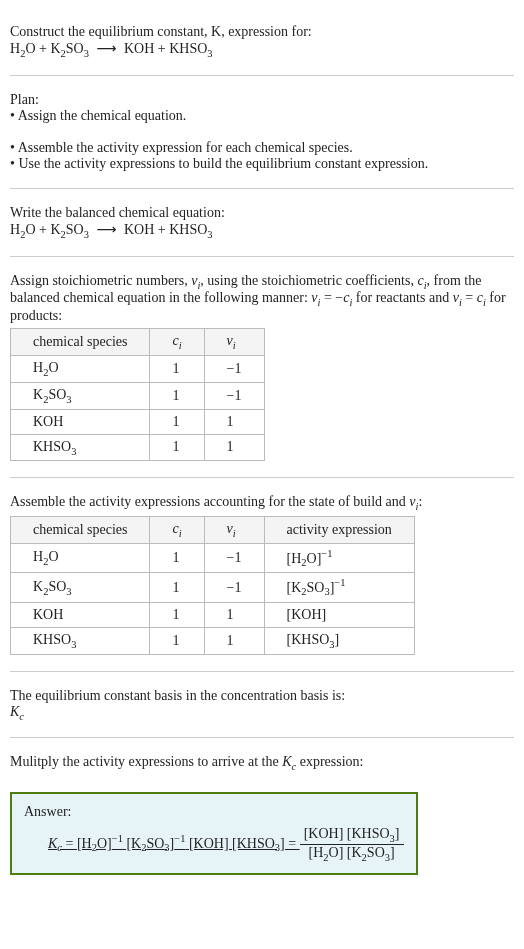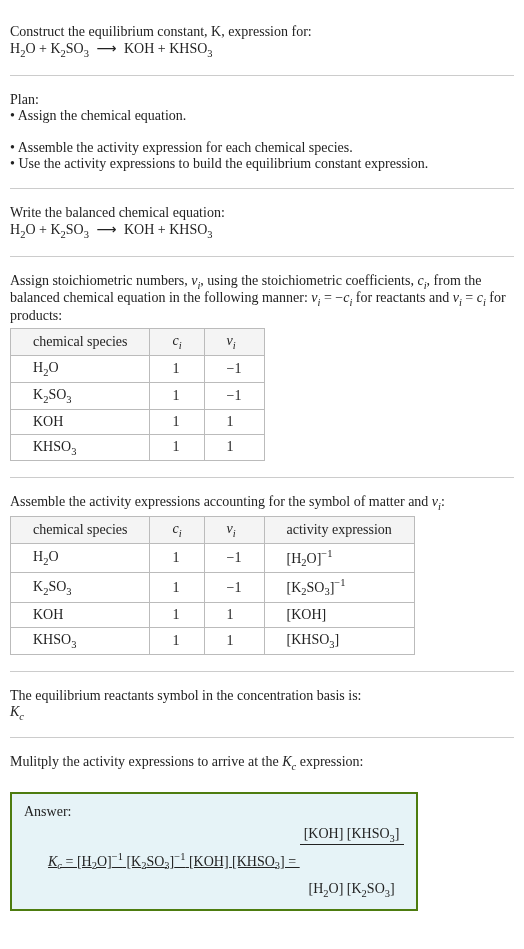--- a/index.html
+++ b/index.html
@@ -57,21 +57,20 @@
     text-align: center;
   }
   .frac .num {
     display: block;
     border-bottom: 1px solid #222;
     padding: 0 4px;
   }
   .frac .den {
     display: block;
     padding: 0 4px;
-    margin-top: 36px;
   }
   .arrow {
     display: inline-block;
     padding: 0 4px;
   }
   .indent {
     margin-left: 24px;
     text-decoration: underline;
   }
 </style>
@@ -147,21 +146,21 @@
       <td>1</td>
     </tr>
   </tbody>
     </table>
 </div>
 
 <hr class="hr">
 
 
 <div class="section">
-  <span>Assemble the activity expressions accounting for the symbol of matter and </span><span class="ital">ν</span><span class="sub ital">i</span><span>:</span>
+  <span>Assemble the activity expressions accounting for the state of build and </span><span class="ital">ν</span><span class="sub ital">i</span><span>:</span>
 
   <table class="data">
     <tbody>
         <tr>
       <th>chemical species</th>
       <th><span class="ital">c</span><span class="sub ital">i</span></th>
       <th><span class="ital">ν</span><span class="sub ital">i</span></th>
       <th>activity expression</th>
     </tr>
     <tr>
@@ -189,21 +188,21 @@
       <td><span>[KHSO</span><span class="sub">3</span><span>]</span></td>
     </tr>
   </tbody>
     </table>
 </div>
 
 <hr class="hr">
 
 
 <div class="section">
-  <span>The equilibrium reactants symbol in the concentration basis is:</span><br>
+  <span>The equilibrium constant basis in the concentration basis is:</span><br>
   <span class="ital">K</span><span class="sub ital">c</span>
 </div>
 
 <hr class="hr">
 
 
 <div class="section">
   <span>Mulitply the activity expressions to arrive at the </span><span class="ital">K</span><span class="sub ital">c</span><span> expression:</span>
 </div>
 

